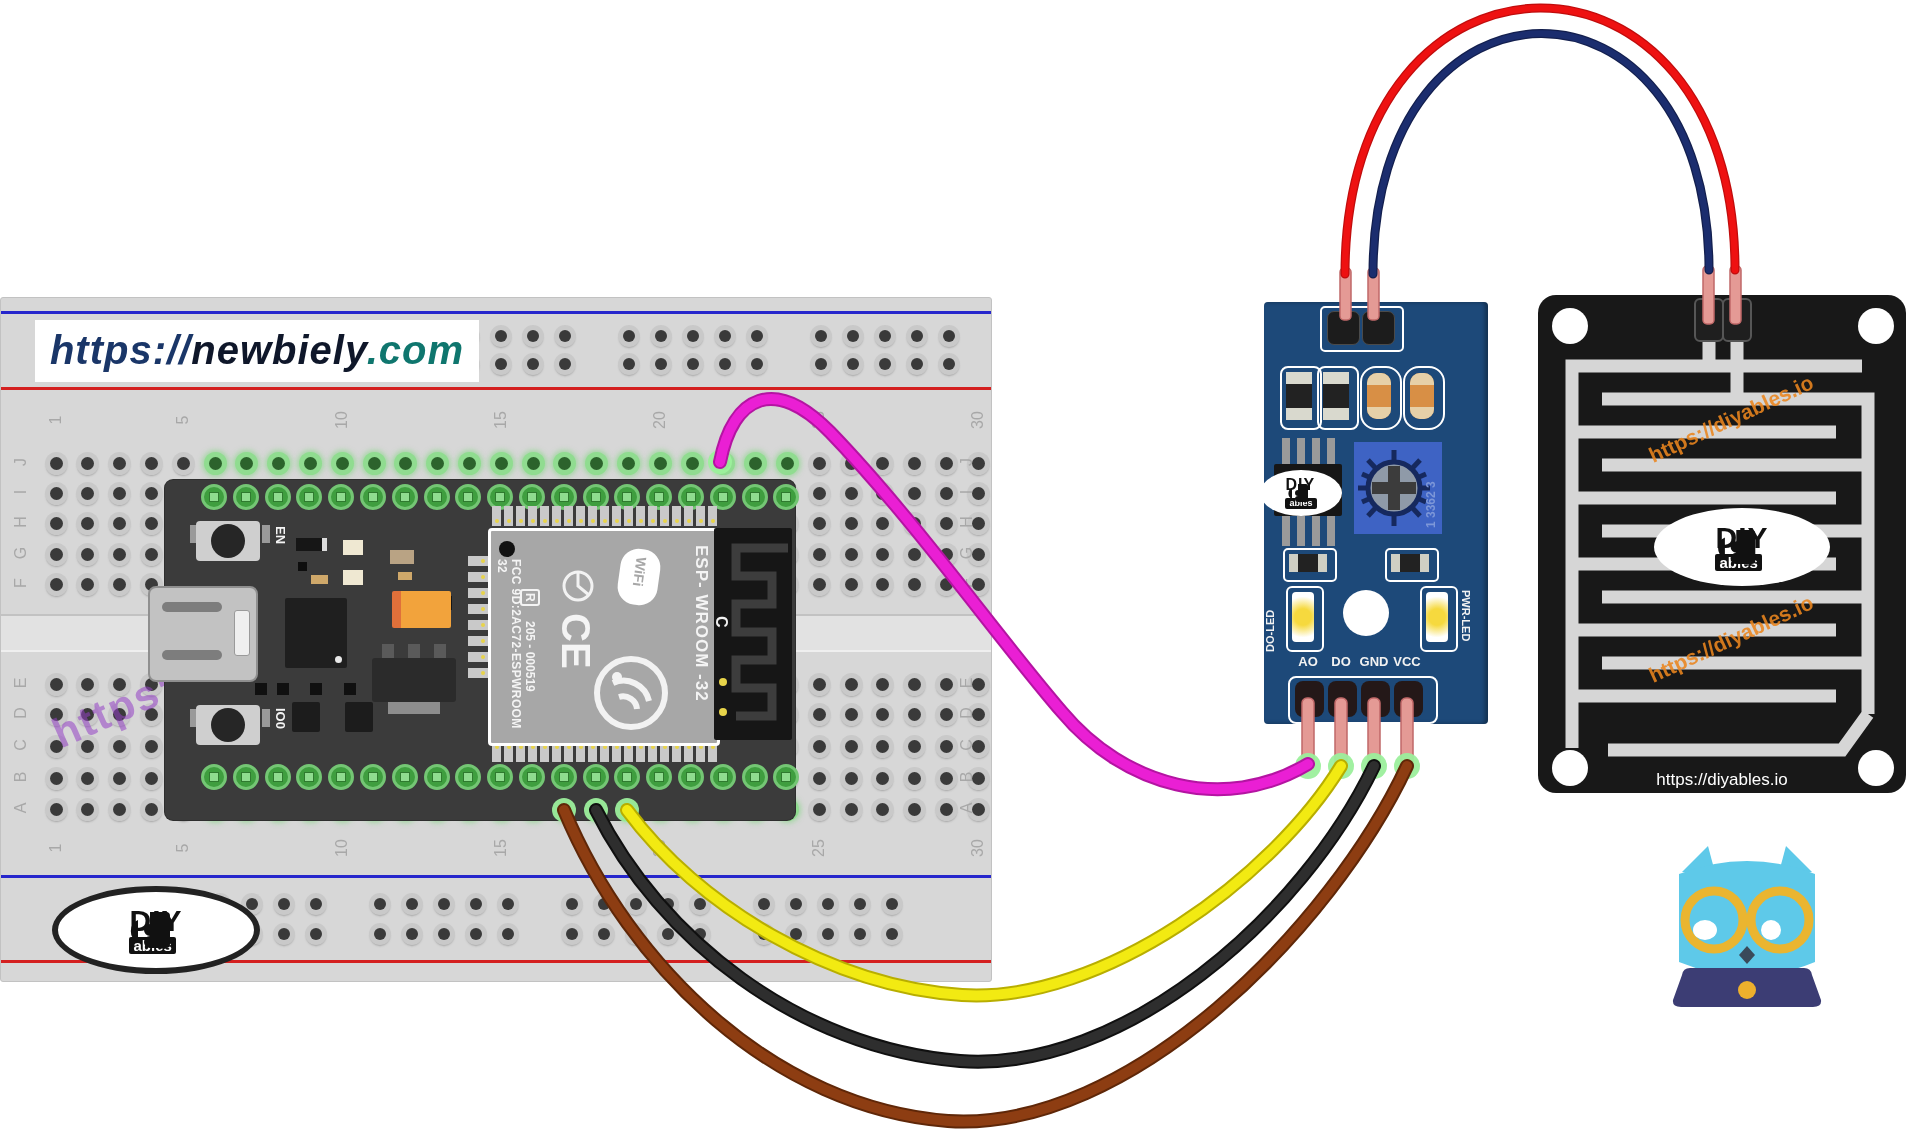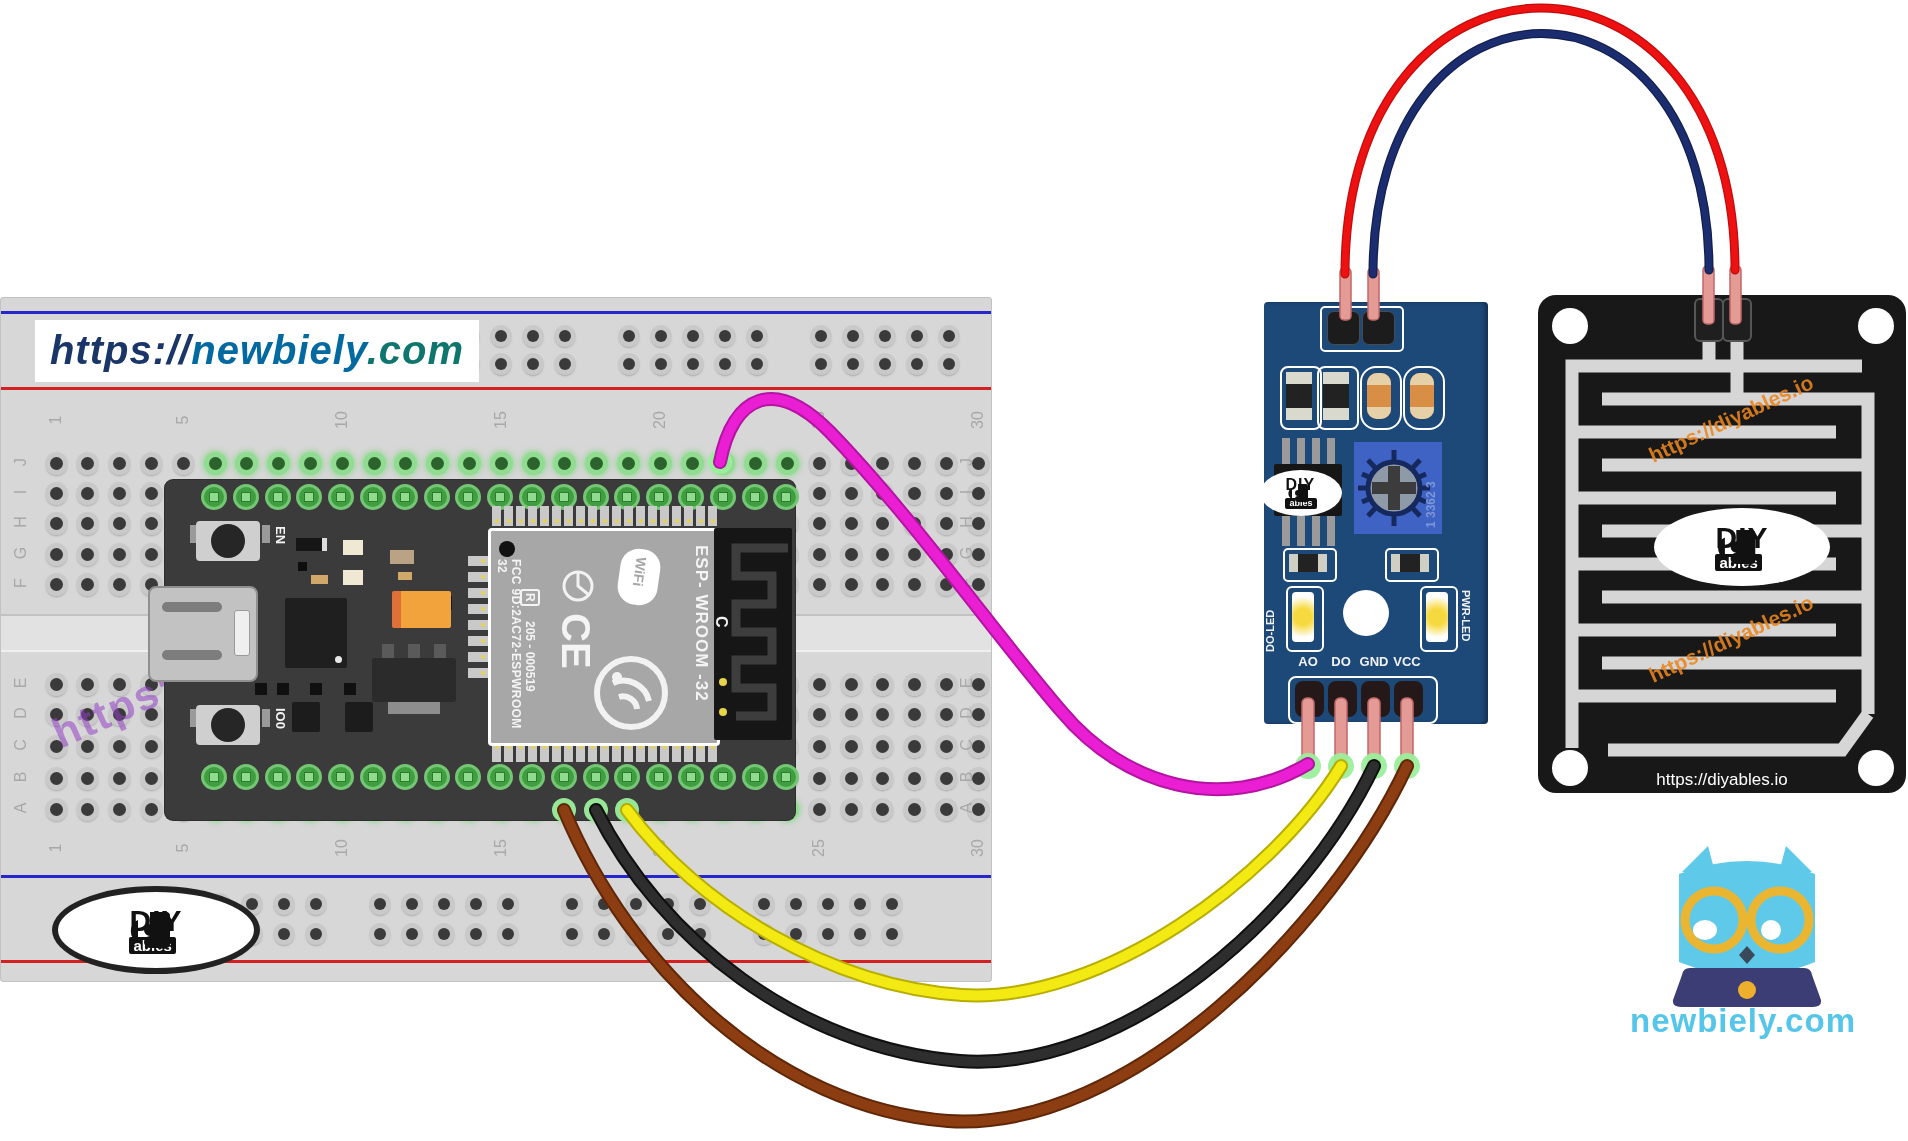--- a/index.html
+++ b/index.html
@@ -477,21 +477,21 @@
         <div class="bb-label" style="left: 644.2px; top: 113px;">20</div>
         <div class="bb-label" style="left: 644.2px; top: 541px;">20</div>
         <div class="bb-label" style="left: 803.2px; top: 113px;">25</div>
         <div class="bb-label" style="left: 803.2px; top: 541px;">25</div>
         <div class="bb-label" style="left: 962.2px; top: 113px;">30</div>
         <div class="bb-label" style="left: 962.2px; top: 541px;">30</div>
       </div>
   </div>
 
   <div class="abs" id="banner">
-    <span style="color:#1a3668">https://</span><span style="color:#0369a1">newbiely</span><span style="color:#0f766e">.com</span>
+    <span style="color:#1a3668">https://</span><span style="color:#0f172a">newbiely</span><span style="color:#0f766e">.com</span>
   </div>
 
   <div class="abs" id="bb-watermark">https://newbiely.com</div>
 
   <div class="dylogo" style="left:52px;top:886px;width:196px;height:76px;border:6px solid #222;">
     <svg width="40" height="44" viewBox="0 0 40 44">
       <path d="M2 12 A12 12 0 0 0 2 34 Z" fill="#111"></path>
       <path d="M14 4 h16 a4 4 0 0 1 4 4 v28 a4 4 0 0 1 -4 4 h-16 a6 6 0 0 1 0 -12 a6 6 0 0 1 0 -12 Z" fill="#111"></path>
     </svg>
     <span class="txt"><span class="diy" style="font-size:30px">DIY</span><br>
@@ -1009,15 +1009,14 @@
     <path d="M27 32 Q95 6 163 32 L163 120 Q95 148 27 120 Z" fill="#5ec9e9"></path>
     <circle cx="62" cy="78" r="29" fill="#5ec9e9" stroke="#eab530" stroke-width="9"></circle>
     <circle cx="128" cy="78" r="29" fill="#5ec9e9" stroke="#eab530" stroke-width="9"></circle>
     <rect x="89" y="72" width="12" height="7" fill="#eab530"></rect>
     <ellipse cx="53" cy="88" rx="12" ry="10" fill="#fff"></ellipse>
     <circle cx="119" cy="88" r="10" fill="#fff"></circle>
     <path d="M95 104 L103 113 L95 122 L87 113 Z" fill="#3a4a5a"></path>
     <path d="M38 126 L152 126 Q159 126 160 133 L169 158 Q170 165 161 165 L29 165 Q20 165 21 158 L30 133 Q31 126 38 126 Z" fill="#3c3d74"></path>
     <circle cx="95" cy="148" r="9" fill="#eeb02c"></circle>
   </svg>
-  <div class="abs" id="mascot-site">newbiely.com</div>
 
 </div>
 
 </body></html>

